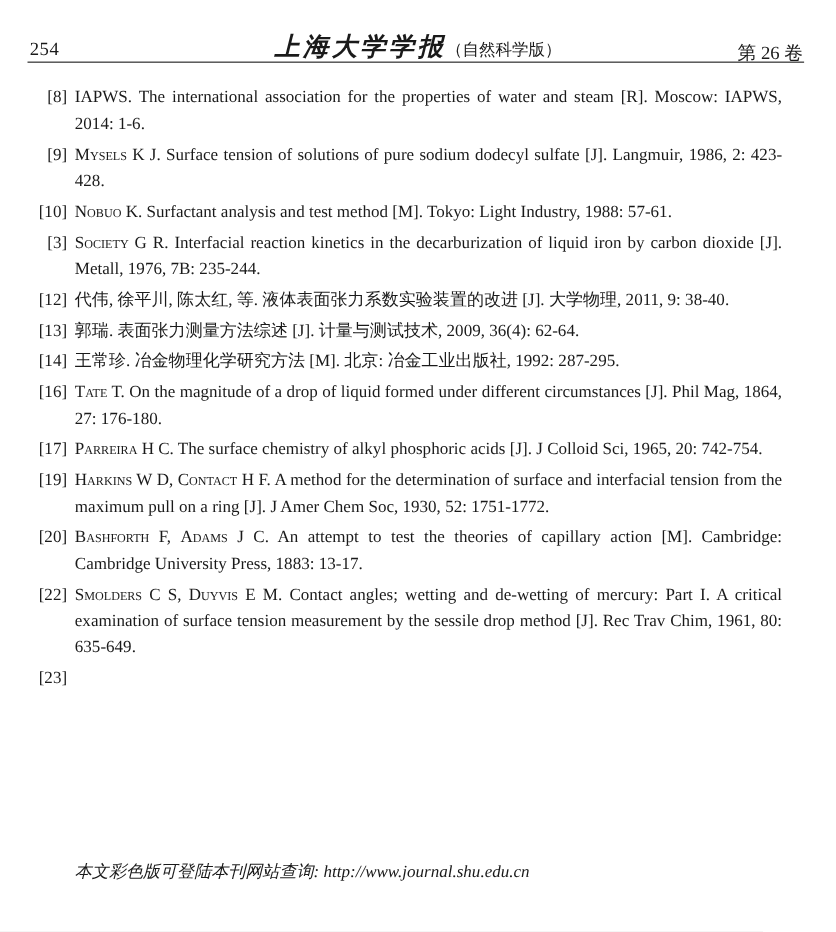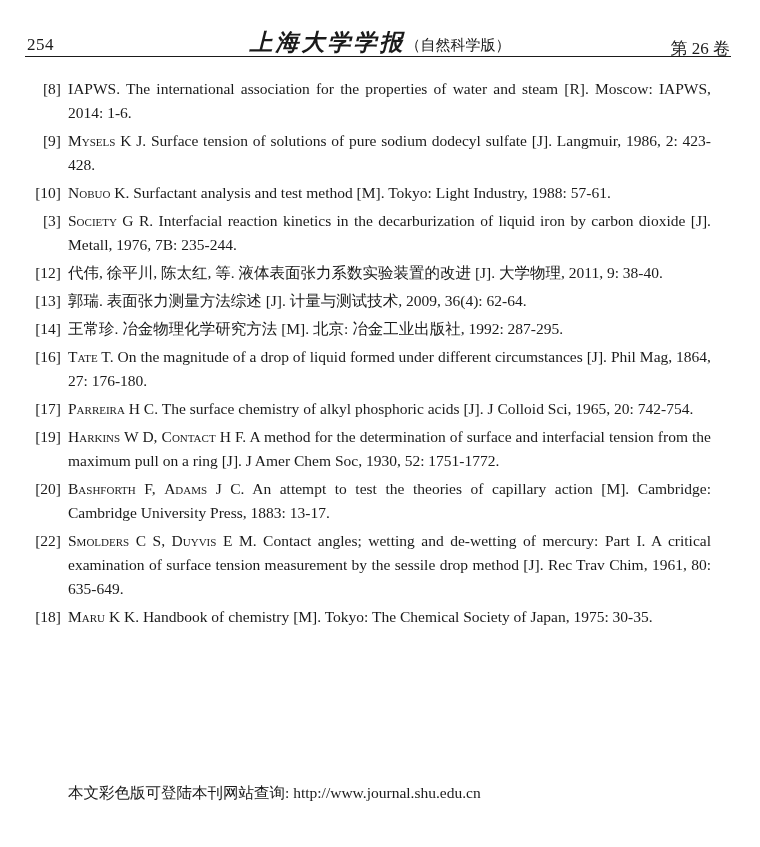--- a/index.html
+++ b/index.html
@@ -90,20 +90,21 @@
 
   
   .footer-note {
     position: absolute;
     top: 781px;
     left: 68px;
     right: 48px;
     margin: 0;
     font-size: 15.5px;
     line-height: 24px;
+    font-style: italic;
   }
 </style>
 </head>
 <body>
 
 <div class="page">
 
   <span class="page-num">254</span>
 
   <div class="journal-title-wrap">
@@ -120,20 +121,20 @@
       <div class="ref"><span class="ref-num">[10]</span><span class="ref-text"><span class="sc">Nobuo</span><span> K. Surfactant analysis and test method [M]. Tokyo: Light Industry, 1988: 57-61.</span></span></div>
       <div class="ref"><span class="ref-num">[3]</span><span class="ref-text"><span class="sc">Society</span><span> G R. Interfacial reaction kinetics in the decarburization of liquid iron by carbon dioxide [J]. Metall, 1976, 7B: 235-244.</span></span></div>
       <div class="ref"><span class="ref-num">[12]</span><span class="ref-text"><span>代伟, 徐平川, 陈太红, 等. 液体表面张力系数实验装置的改进 [J]. 大学物理, 2011, 9: 38-40.</span></span></div>
       <div class="ref"><span class="ref-num">[13]</span><span class="ref-text"><span>郭瑞. 表面张力测量方法综述 [J]. 计量与测试技术, 2009, 36(4): 62-64.</span></span></div>
       <div class="ref"><span class="ref-num">[14]</span><span class="ref-text"><span>王常珍. 冶金物理化学研究方法 [M]. 北京: 冶金工业出版社, 1992: 287-295.</span></span></div>
       <div class="ref"><span class="ref-num">[16]</span><span class="ref-text"><span class="sc">Tate</span><span> T. On the magnitude of a drop of liquid formed under different circumstances [J]. Phil Mag, 1864, 27: 176-180.</span></span></div>
       <div class="ref"><span class="ref-num">[17]</span><span class="ref-text"><span class="sc">Parreira</span><span> H C. The surface chemistry of alkyl phosphoric acids [J]. J Colloid Sci, 1965, 20: 742-754.</span></span></div>
       <div class="ref"><span class="ref-num">[19]</span><span class="ref-text"><span class="sc">Harkins</span><span> W D, </span><span class="sc">Contact</span><span> H F. A method for the determination of surface and interfacial tension from the maximum pull on a ring [J]. J Amer Chem Soc, 1930, 52: 1751-1772.</span></span></div>
       <div class="ref"><span class="ref-num">[20]</span><span class="ref-text"><span class="sc">Bashforth</span><span> F, </span><span class="sc">Adams</span><span> J C. An attempt to test the theories of capillary action [M]. Cambridge: Cambridge University Press, 1883: 13-17.</span></span></div>
       <div class="ref"><span class="ref-num">[22]</span><span class="ref-text"><span class="sc">Smolders</span><span> C S, </span><span class="sc">Duyvis</span><span> E M. Contact angles; wetting and de-wetting of mercury: Part I. A critical examination of surface tension measurement by the sessile drop method [J]. Rec Trav Chim, 1961, 80: 635-649.</span></span></div>
-      <div class="ref"><span class="ref-num">[18]</span><span class="ref-text"><span class="sc">Maru</span><span> K K. Handbook of chemistry [M]. Tokyo: The Chemical Society of Japan, 1975: 30-35.</span></span></div>
+      <div class="ref"><span class="ref-num">[23]</span></div>
     </main>
 
   <p class="footer-note">
     <span>本文彩色版可登陆本刊网站查询: </span><span>http://www.journal.shu.edu.cn</span>
   </p>
 
 </div>
 
 </body></html>

